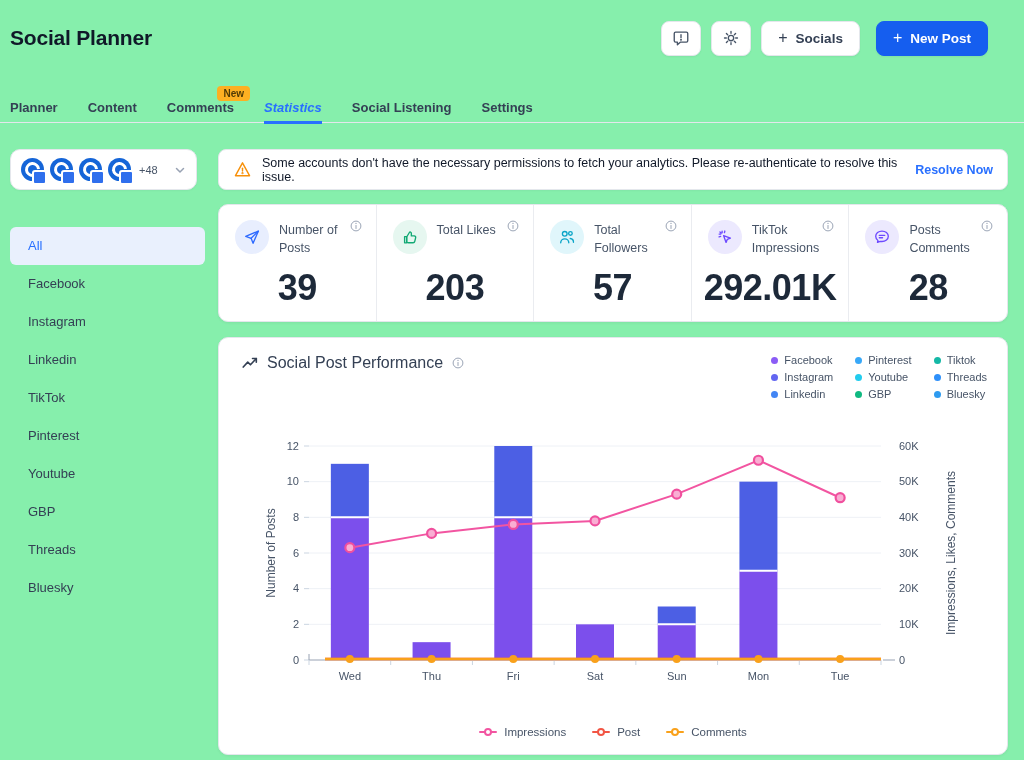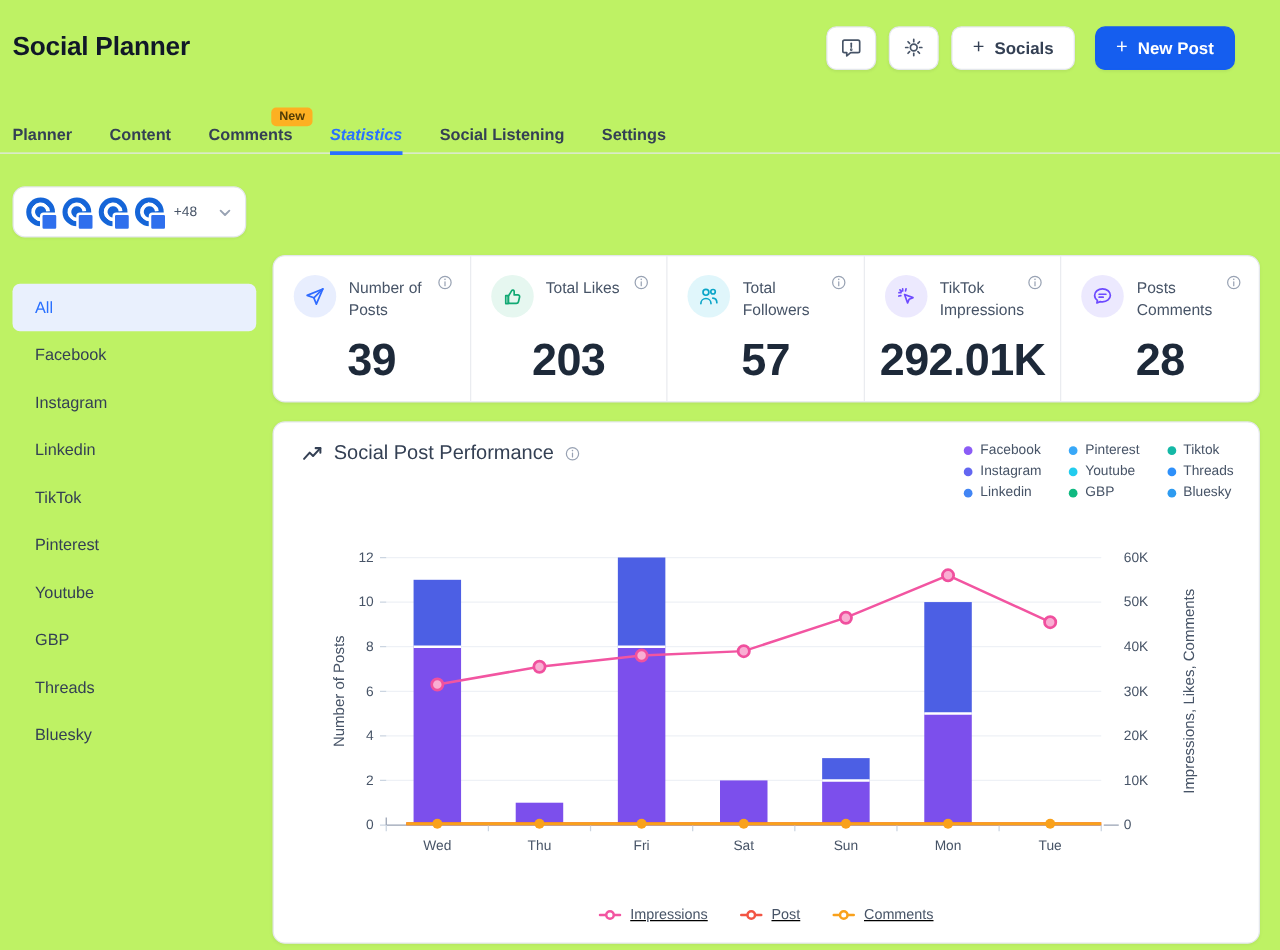--- a/index.html
+++ b/index.html
@@ -1,17 +1,17 @@
 <!DOCTYPE html>
 <html><head>
 <meta charset="utf-8">
 <style>
   * { margin:0; padding:0; box-sizing:border-box; }
   html,body { width:1024px; height:760px; background:#fff; font-family:"Liberation Sans",sans-serif; }
-  .page { position:relative; width:1024px; height:760px; background:#bef264; overflow:hidden; }
+  .page { position:relative; width:1024px; height:760px; background:#86efac; overflow:hidden; }
 
   
   .topbar { position:absolute; top:18px; left:10px; right:36px; height:40px;
             display:flex; justify-content:space-between; align-items:center; }
   .page-title { font-size:21px; font-weight:700; color:#101828; letter-spacing:-.2px; }
   .topbar-actions { display:flex; gap:10px; align-items:center; }
   .icon-btn { width:40px; height:35px; background:#fff; border:1px solid #e4e7ec; border-radius:8px;
               display:flex; align-items:center; justify-content:center; color:#475467; cursor:pointer;
               box-shadow:0 1px 2px rgba(16,24,40,.05); }
   .btn { height:35px; border-radius:8px; display:flex; align-items:center; gap:8px; padding:0 16px;
@@ -74,21 +74,21 @@
   .chart-head { position:absolute; top:16px; left:22px; right:20px; display:flex;
                 justify-content:space-between; align-items:flex-start; }
   .chart-title-row { display:flex; align-items:center; gap:8px; }
   .chart-title { font-size:16px; font-weight:400; color:#344054; }
   .platform-legend { display:grid; grid-template-columns:auto auto auto; column-gap:22px; row-gap:5px; }
   .pl-item { display:flex; align-items:center; gap:6px; font-size:11px; color:#475467; cursor:pointer; }
   .pl-dot { width:7px; height:7px; border-radius:50%; flex:0 0 auto; }
   .chart-svg { position:absolute; left:22px; top:92px; }
   svg text { font-family:"Liberation Sans",sans-serif; }
   .bottom-legend { position:absolute; bottom:16px; left:0; right:0; display:flex;
-                   justify-content:center; gap:26px;text-decoration:underline; }
+                   justify-content:center; gap:26px; }
   .bl-item { display:flex; align-items:center; gap:7px; font-size:11.5px; color:#475467; cursor:pointer; }
   .bl-marker { position:relative; width:18px; height:10px; }
   .bl-line { position:absolute; left:0; right:0; top:4px; height:2px; border-radius:1px; }
   .bl-dot { position:absolute; left:5px; top:1px; width:8px; height:8px; border-radius:50%;
             background:#fff; border:2px solid #000; }
 </style>
 </head>
 <body>
 
 <div class="page">
@@ -151,20 +151,29 @@
     <div class="side-item">Instagram</div>
     <div class="side-item">Linkedin</div>
     <div class="side-item">TikTok</div>
     <div class="side-item">Pinterest</div>
     <div class="side-item">Youtube</div>
     <div class="side-item">GBP</div>
     <div class="side-item">Threads</div>
     <div class="side-item">Bluesky</div>
   </aside>
 
+  <div class="banner">
+    <svg width="19" height="19" viewBox="0 0 20 20" fill="none" stroke="#F79009" stroke-width="1.5" stroke-linecap="round" stroke-linejoin="round" style="flex:0 0 auto">
+      <path d="M10 3 2.6 16.5h14.8L10 3Z"></path>
+        <line x1="10" y1="8.6" x2="10" y2="11.6"></line>
+        <circle cx="10" cy="13.9" r="0.4" fill="#F79009"></circle>
+    </svg>
+    <span class="banner-text">Some accounts don't have the necessary permissions to fetch your analytics. Please re-authenticate to resolve this issue.</span>
+    <a class="banner-link">Resolve Now</a>
+  </div>
 
   <div class="stats-card">
 
     <div class="stat-cell">
       <div class="stat-top">
         <span class="stat-icon" style="background: rgb(232, 238, 254); color: rgb(47, 107, 255);">
           <svg width="18" height="18" viewBox="0 0 20 20" fill="none" stroke="currentColor" stroke-width="1.5" stroke-linecap="round" stroke-linejoin="round">
             <path d="M17 3.5 3 9.2l6 2.2 2.2 5.6L17 3.5Z"></path>
               <path d="M17 3.5 9 11.4"></path>
           </svg>

